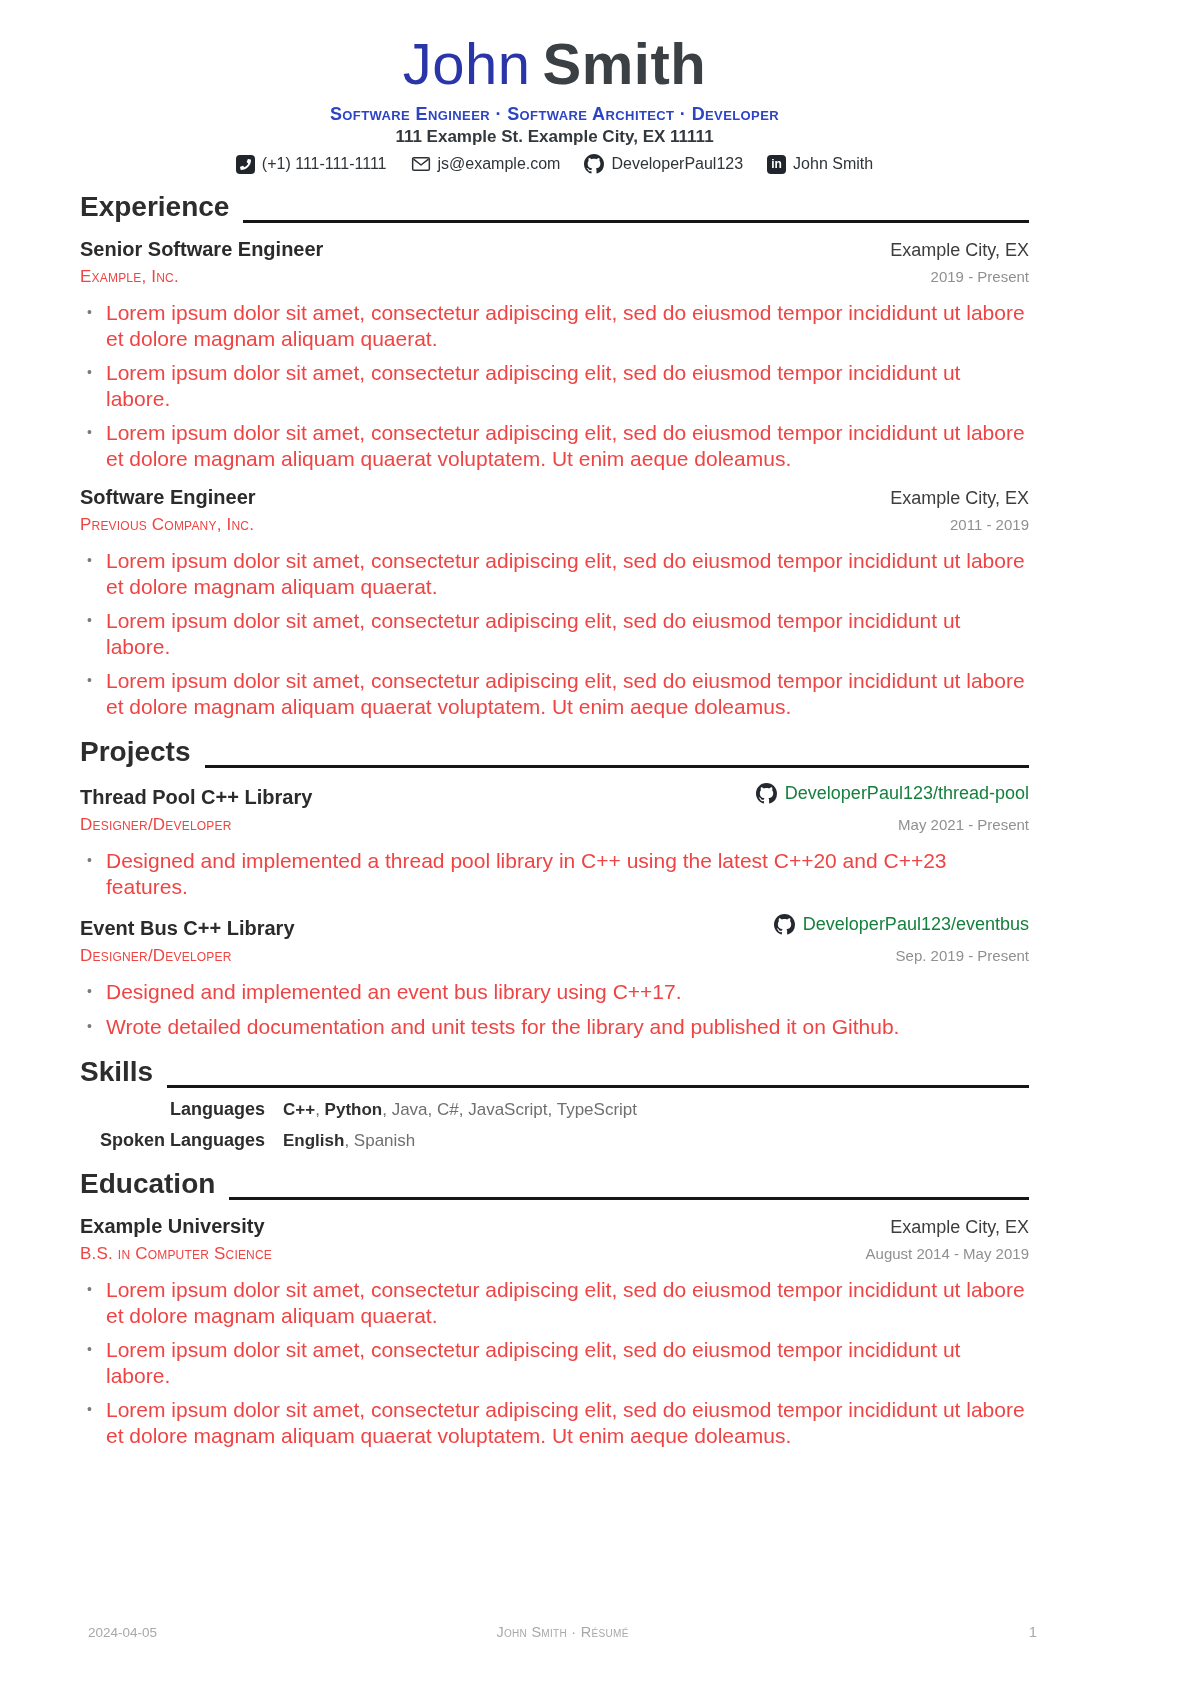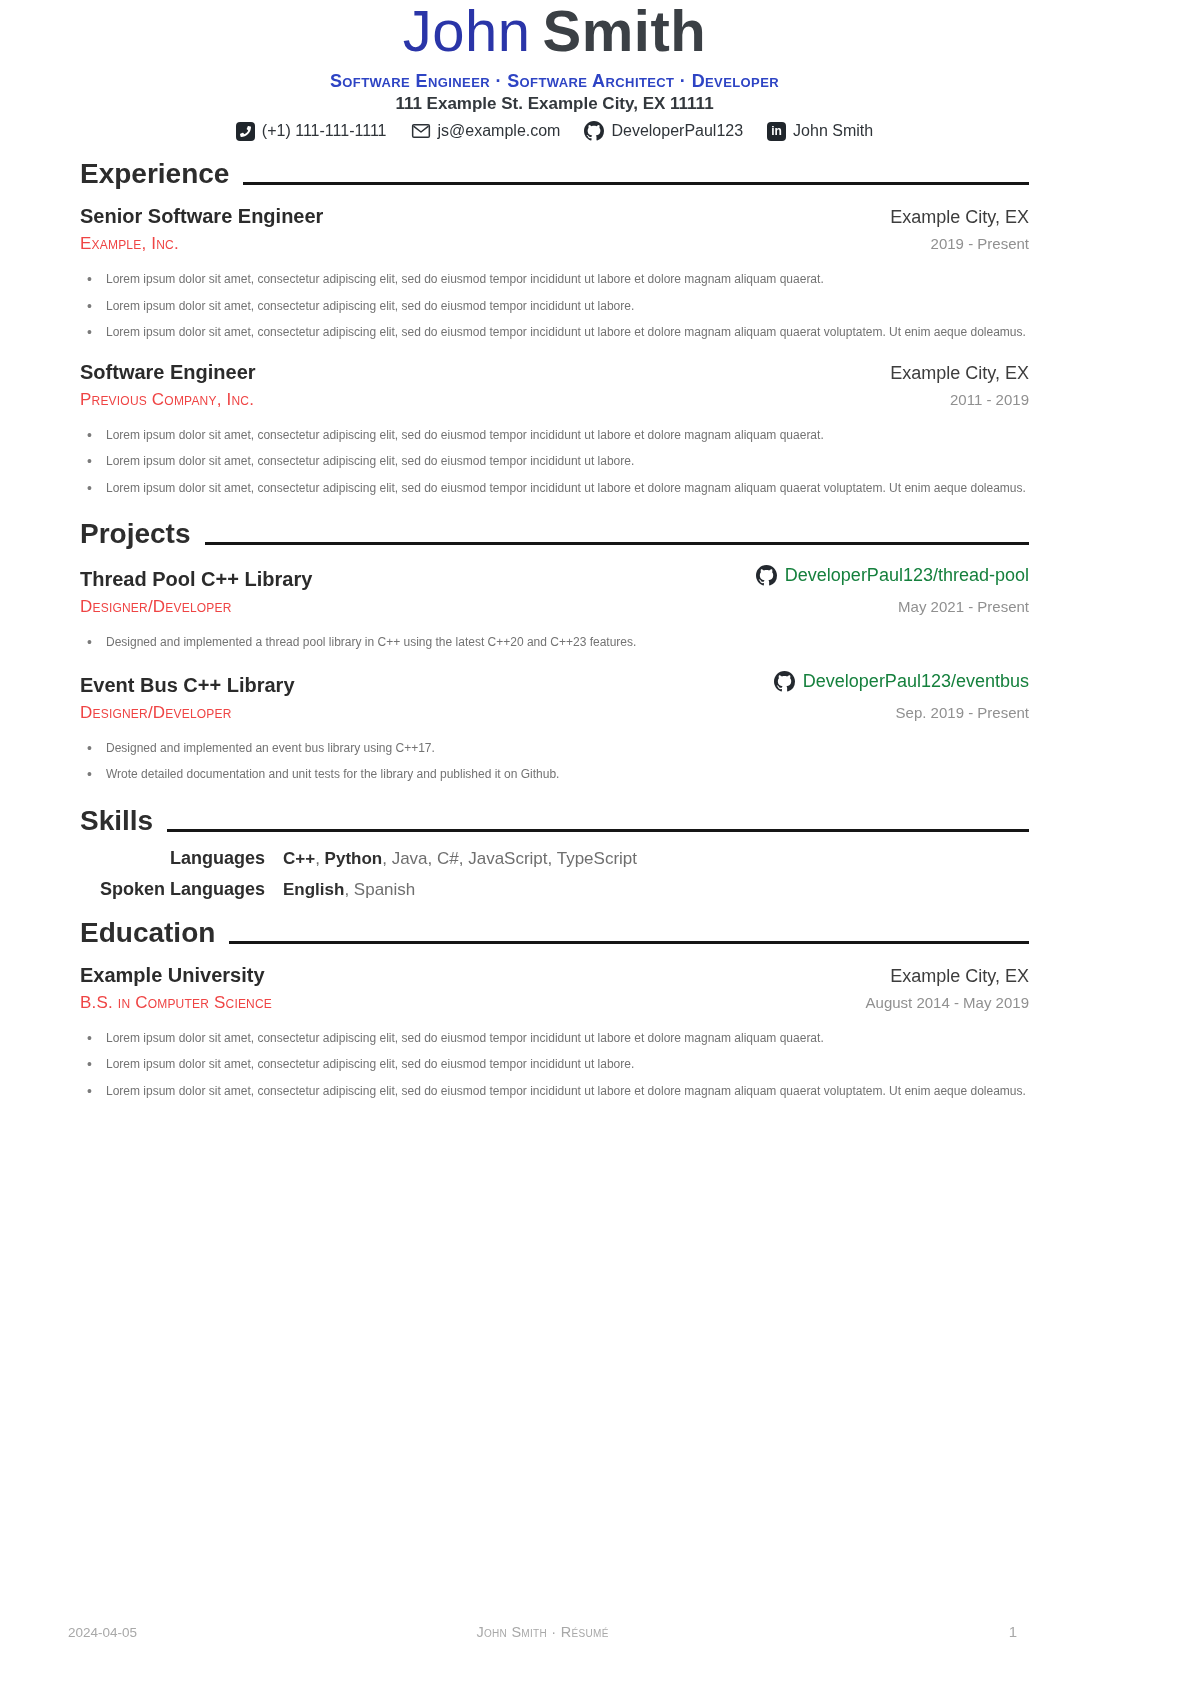--- a/index.html
+++ b/index.html
@@ -4,21 +4,21 @@
 <style>
   * { margin:0; padding:0; box-sizing:border-box; }
   html, body { width:1191px; height:1684px; }
   body {
     font-family:"Liberation Sans", sans-serif;
     background:#ffffff;
     color:#3c3c3c;
     position:relative;
     overflow:hidden;
   }
-  .page { width:949px; margin-left:80px; }
+  .page { width:949px; margin-left:80px; padding-top:33px; }
 
   
   .header { text-align:center; }
   .name { font-size:58px; line-height:62px; letter-spacing:0.5px; }
   .name .first { color:#2a35a8; font-weight:300; }
   .name .last  { color:#3b4045; font-weight:700; margin-left:12px; }
   .tagline {
     margin-top:9px; font-variant:small-caps; letter-spacing:0.4px;
     color:#2e44c4; font-size:18px; font-weight:600;
   }
@@ -30,51 +30,51 @@
   .contact { display:inline-flex; align-items:center; gap:7px; }
   .badge {
     background:#20262c; border-radius:4px; width:19px; height:19px;
     display:inline-flex; align-items:center; justify-content:center; flex-shrink:0;
   }
   .li-badge::before { content:"in"; color:#fff; font-weight:700; font-size:12px; line-height:1; }
   .icon-svg { display:block; }
 
   
   .section { margin-top:17px; }
-  .section-head { display:flex; align-items:center; }
+  .section-head { display:flex; align-items:flex-end; }
   .section-head h2 { font-size:28px; line-height:32px; font-weight:700; color:#2d2d2d; white-space:nowrap; }
   .section-head .rule { flex:1; height:3px; background:#161616; margin-left:14px; margin-top:19px; }
 
   .entry { margin-top:15px; }
   .entry-row1 { display:flex; justify-content:space-between; align-items:baseline; }
   .entry-title { font-size:20px; font-weight:700; color:#2b2b2b; }
   .entry-loc { font-size:18px; color:#3d3d3d; }
   .entry-row2 { display:flex; justify-content:space-between; align-items:baseline; margin-top:6px; }
   .entry-org { font-variant:small-caps; font-size:17px; color:#ef4444; letter-spacing:0.2px; }
   .entry-dates { font-size:15px; color:#909090; }
 
   .repo { display:inline-flex; align-items:center; gap:8px; font-size:18px; color:#15803d; }
 
   ul.bullets { list-style:none; margin-top:13px; }
   ul.bullets li {
-    position:relative; padding-left:26px; font-size:12px;
-    line-height:25.5px; color:#737373; margin-top:1px;
+    position:relative; padding-left:26px; font-size:21px;
+    line-height:25.5px; color:#ef4444; margin-top:9px;
   }
   ul.bullets li::before { content:"•"; position:absolute; left:7px; top:0; color:#7a7a7a; font-size:14px; }
 
   
   .skill-rows { margin-top:11px; }
   .skill-row { display:flex; align-items:baseline; margin-top:10px; }
   .skill-label { width:185px; flex-shrink:0; text-align:right; font-weight:700; font-size:18px; color:#2d2d2d; }
   .skill-value { margin-left:18px; font-size:17px; color:#6f6f6f; }
   .skill-value b { color:#2f2f2f; font-weight:700; }
 
   
   .footer {
-    position:absolute; left:68px; width:949px; bottom:44px;
+    position:absolute; left:88px; width:949px; bottom:44px;
     display:grid; grid-template-columns:1fr auto 1fr; align-items:baseline;
     font-size:13.5px; color:#a8a8a8;
   }
   .footer .f-left { justify-self:start; }
   .footer .f-center { justify-self:center; font-variant:small-caps; font-size:14.5px; letter-spacing:0.3px; }
   .footer .f-right { justify-self:end; font-size:15px; }
 </style>
 </head>
 <body>
 

